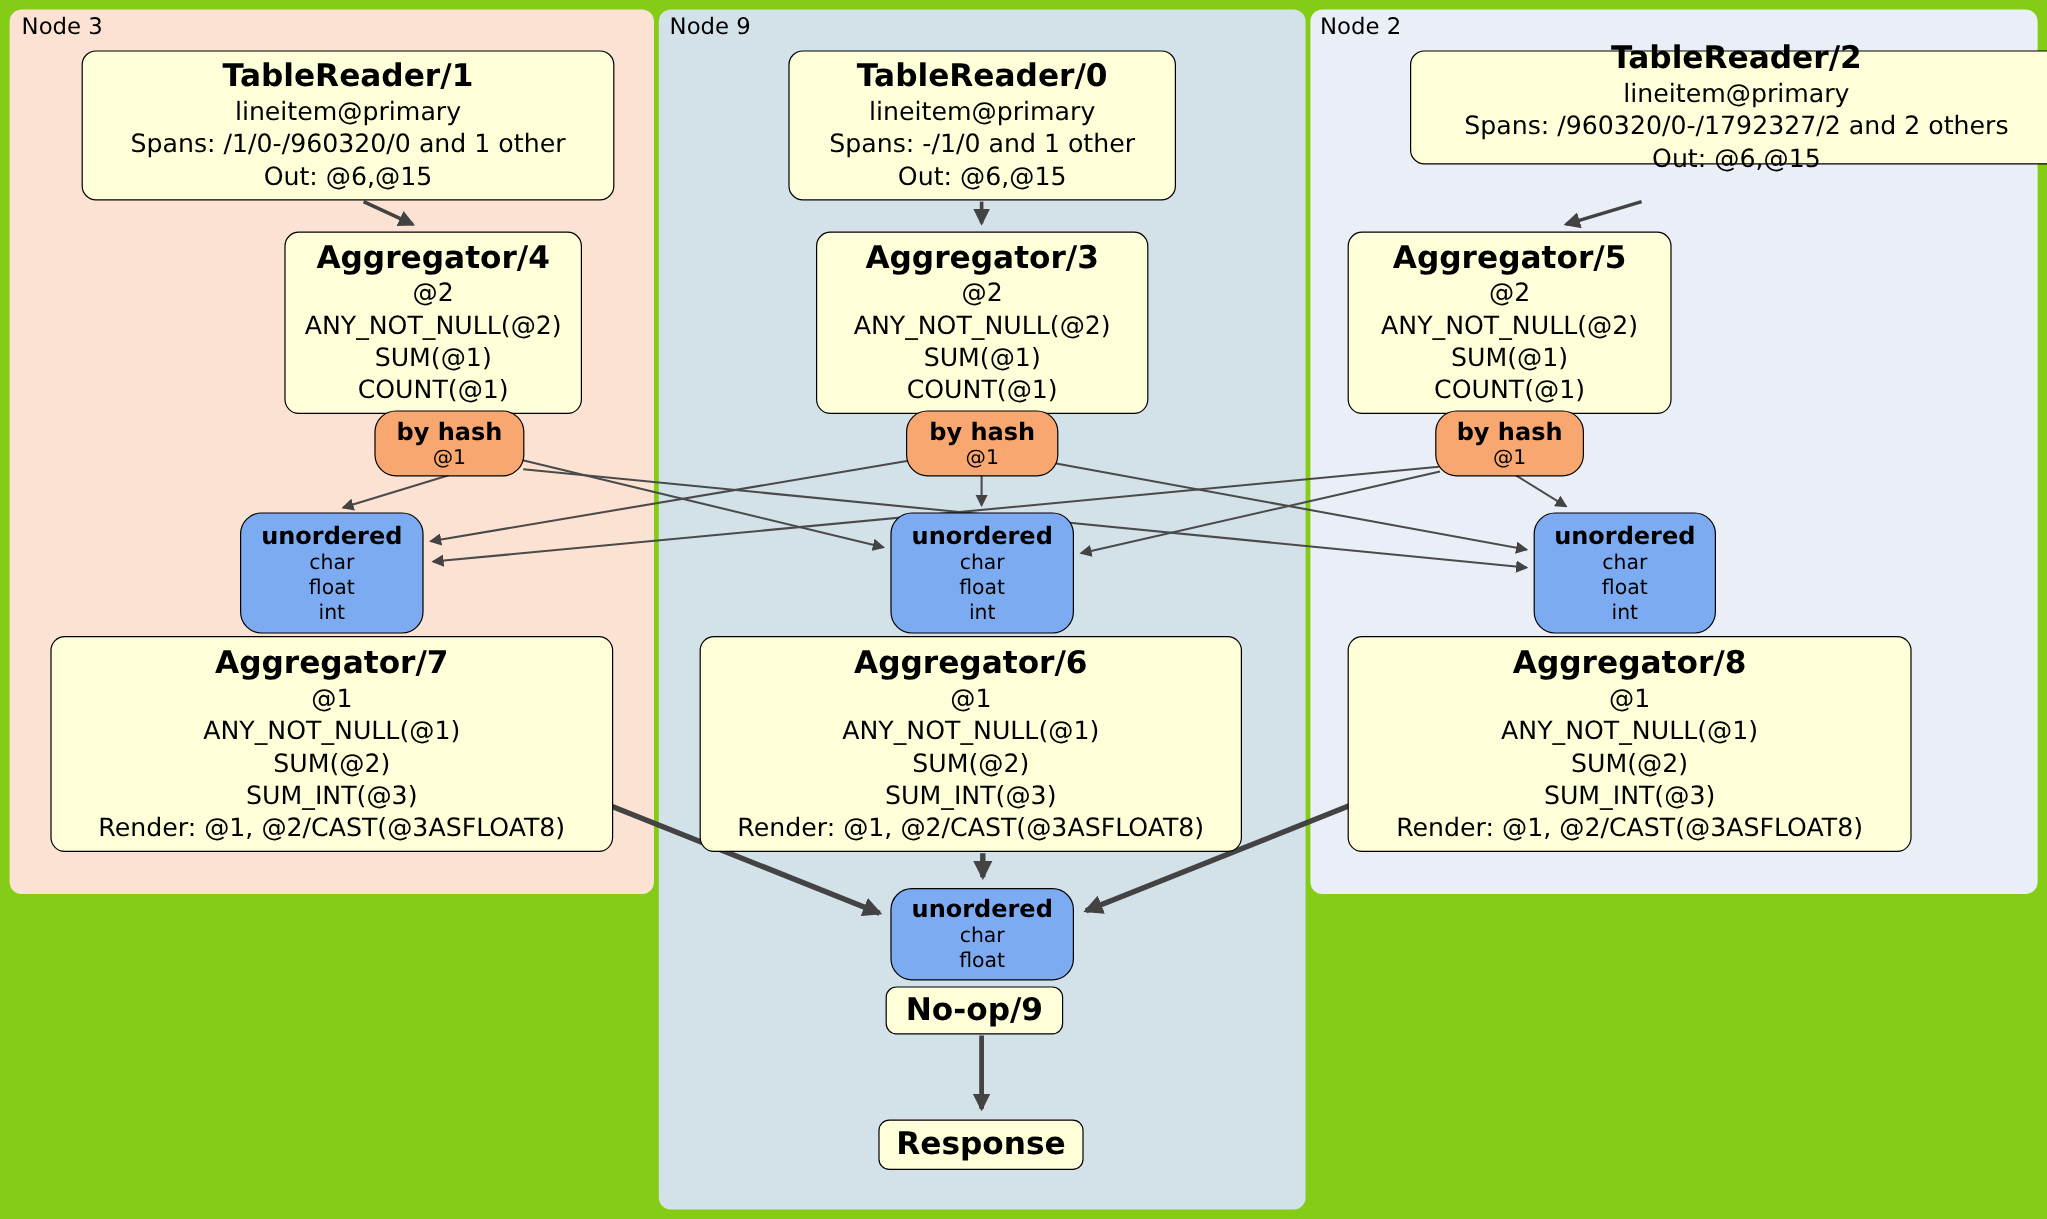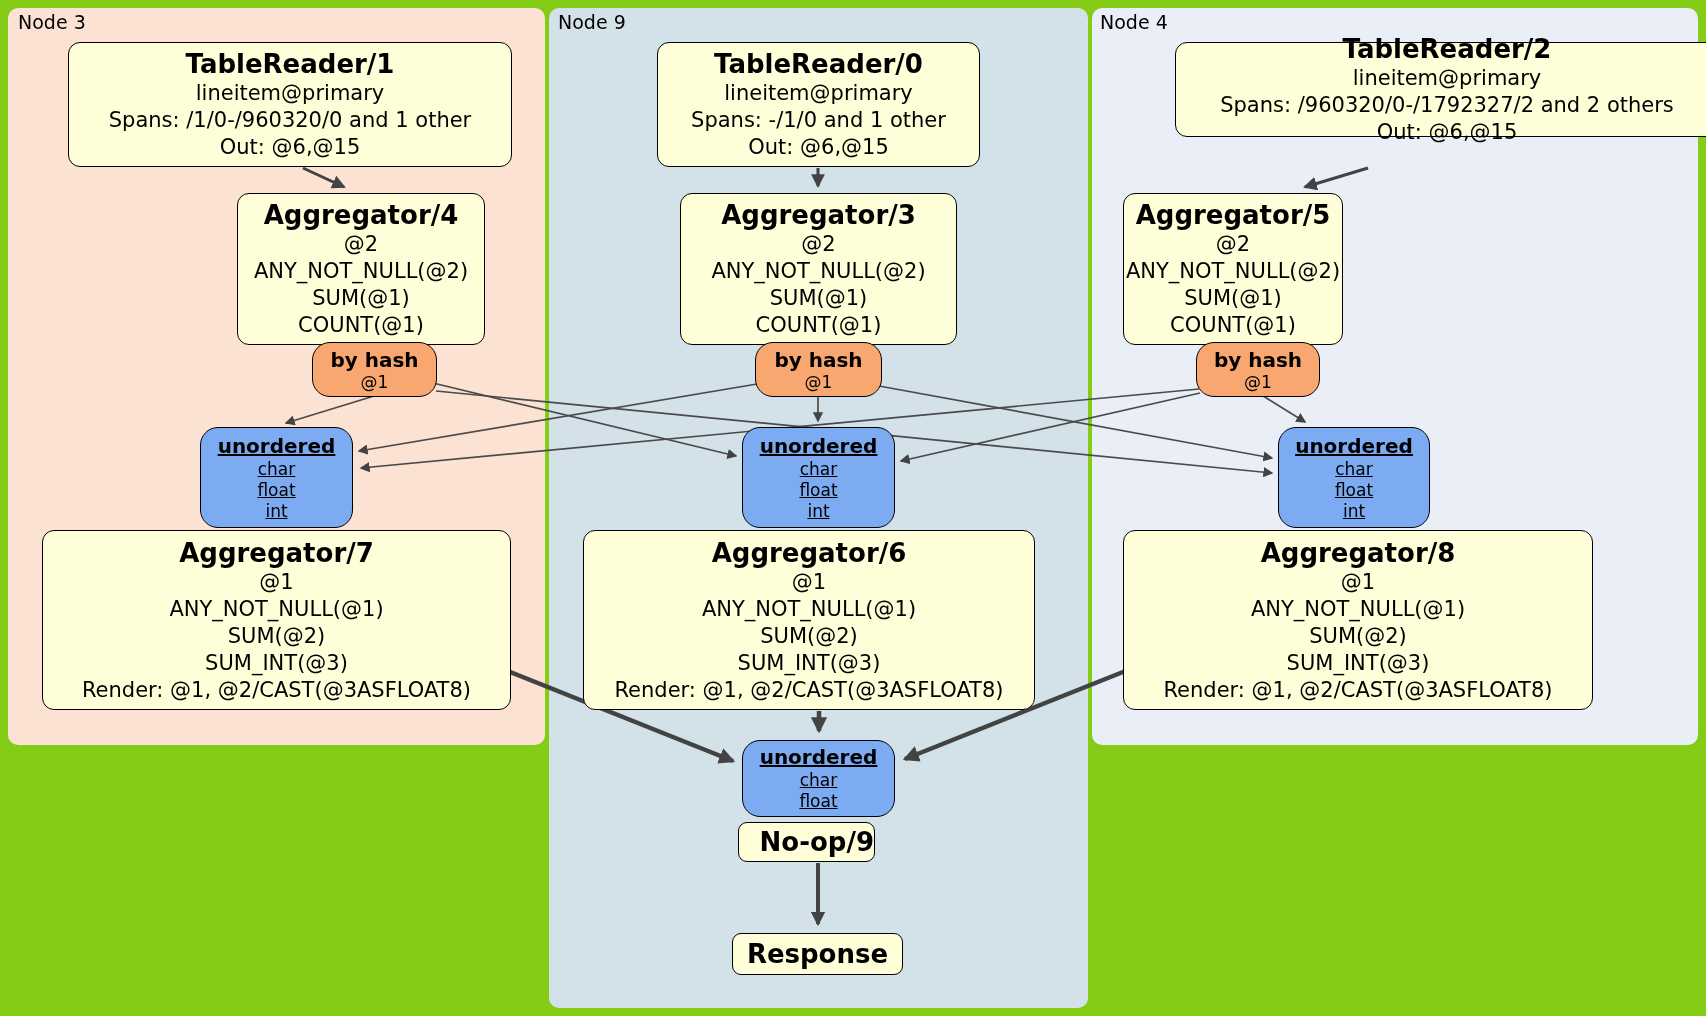--- a/index.html
+++ b/index.html
@@ -43,42 +43,41 @@
   .proc .line{font-size:21px;line-height:27px;white-space:nowrap;}
   .router{
     background:var(--router-fill,#f7a76f);
     border-radius:18px;
   }
   .router .rlabel{font-size:20px;font-weight:bold;line-height:24px;}
   .router .rdetail{font-size:17px;line-height:20px;}
   .sync{
     background:var(--sync-fill,#7dabf2);
     border-radius:18px;
-    text-decoration:underline;
   }
   .sync .slabel{font-size:20px;font-weight:bold;line-height:25px;}
   .sync .stype{font-size:17px;line-height:21px;}
   .terminal{
     background:var(--processor-fill,#feffd9);
     border-radius:9px;
   }
   .terminal .title{font-size:26px;font-weight:bold;line-height:30px;}
 </style>
 </head>
 <body>
 
 <div class="canvas">
 
   <div class="region" style="left:8px;top:8px;width:537px;height:737px;background:var(--node3-bg,#fbe2d2);"></div>
   <div class="region" style="left:549px;top:8px;width:539px;height:1000px;background:var(--node1-bg,#d3e1e9);"></div>
   <div class="region" style="left:1092px;top:8px;width:606px;height:737px;background:var(--node2-bg,#e9eef7);"></div>
 
   <div class="region-label" style="left:18px;top:11px;">Node 3</div>
   <div class="region-label" style="left:558px;top:11px;">Node 9</div>
-  <div class="region-label" style="left:1100px;top:11px;">Node 4</div>
+  <div class="region-label" style="left:1100px;top:11px;">Node 2</div>
 
   <svg class="edges" width="1706" height="1016" viewBox="0 0 1706 1016">
     <defs>
       <marker id="arr-s" viewBox="0 0 10 10" refX="8.5" refY="5" markerWidth="6" markerHeight="6" orient="auto-start-reverse">
         <path d="M0,0 L10,5 L0,10 z" style="fill:var(--edge-color,#434343);"></path>
       </marker>
       <marker id="arr-m" viewBox="0 0 10 10" refX="8.5" refY="5" markerWidth="4.6" markerHeight="4.6" orient="auto-start-reverse">
         <path d="M0,0 L10,5 L0,10 z" style="fill:var(--edge-color,#434343);"></path>
       </marker>
       <marker id="arr-b" viewBox="0 0 10 10" refX="8.5" refY="5" markerWidth="3.6" markerHeight="3.6" orient="auto-start-reverse">
@@ -187,21 +186,21 @@
     <div class="line">Render: @1, @2/CAST(@3ASFLOAT8)</div>
   </div>
 
   <div class="box proc" style="left:1175px;top:42px;width:544px;height:95px;">
     <div class="title">TableReader/2</div>
     <div class="line">lineitem@primary</div>
     <div class="line">Spans: /960320/0-/1792327/2 and 2 others</div>
     <div class="line">Out: @6,@15</div>
   </div>
 
-  <div class="box proc" style="left:1123px;top:193px;width:220px;height:152px;">
+  <div class="box proc" style="left:1123px;top:193px;width:270px;height:152px;">
     <div class="title">Aggregator/5</div>
     <div class="line">@2</div>
     <div class="line">ANY_NOT_NULL(@2)</div>
     <div class="line">SUM(@1)</div>
     <div class="line">COUNT(@1)</div>
   </div>
 
   <div class="box router" style="left:1196px;top:342px;width:124px;height:55px;">
     <div class="rlabel">by hash</div>
     <div class="rdetail">@1</div>
@@ -222,21 +221,21 @@
     <div class="line">SUM_INT(@3)</div>
     <div class="line">Render: @1, @2/CAST(@3ASFLOAT8)</div>
   </div>
 
   <div class="box sync" style="left:742px;top:740px;width:153px;height:77px;">
     <div class="slabel">unordered</div>
     <div class="stype">char</div>
     <div class="stype">float</div>
   </div>
 
-  <div class="box terminal" style="left:738px;top:822px;width:137px;height:40px;align-items:flex-end;">
+  <div class="box terminal" style="left:738px;top:822px;width:148px;height:40px;">
     <div class="title">No-op/9</div>
   </div>
 
   <div class="box terminal" style="left:732px;top:933px;width:171px;height:42px;">
     <div class="title">Response</div>
   </div>
 
 </div>
 
 </body></html>

